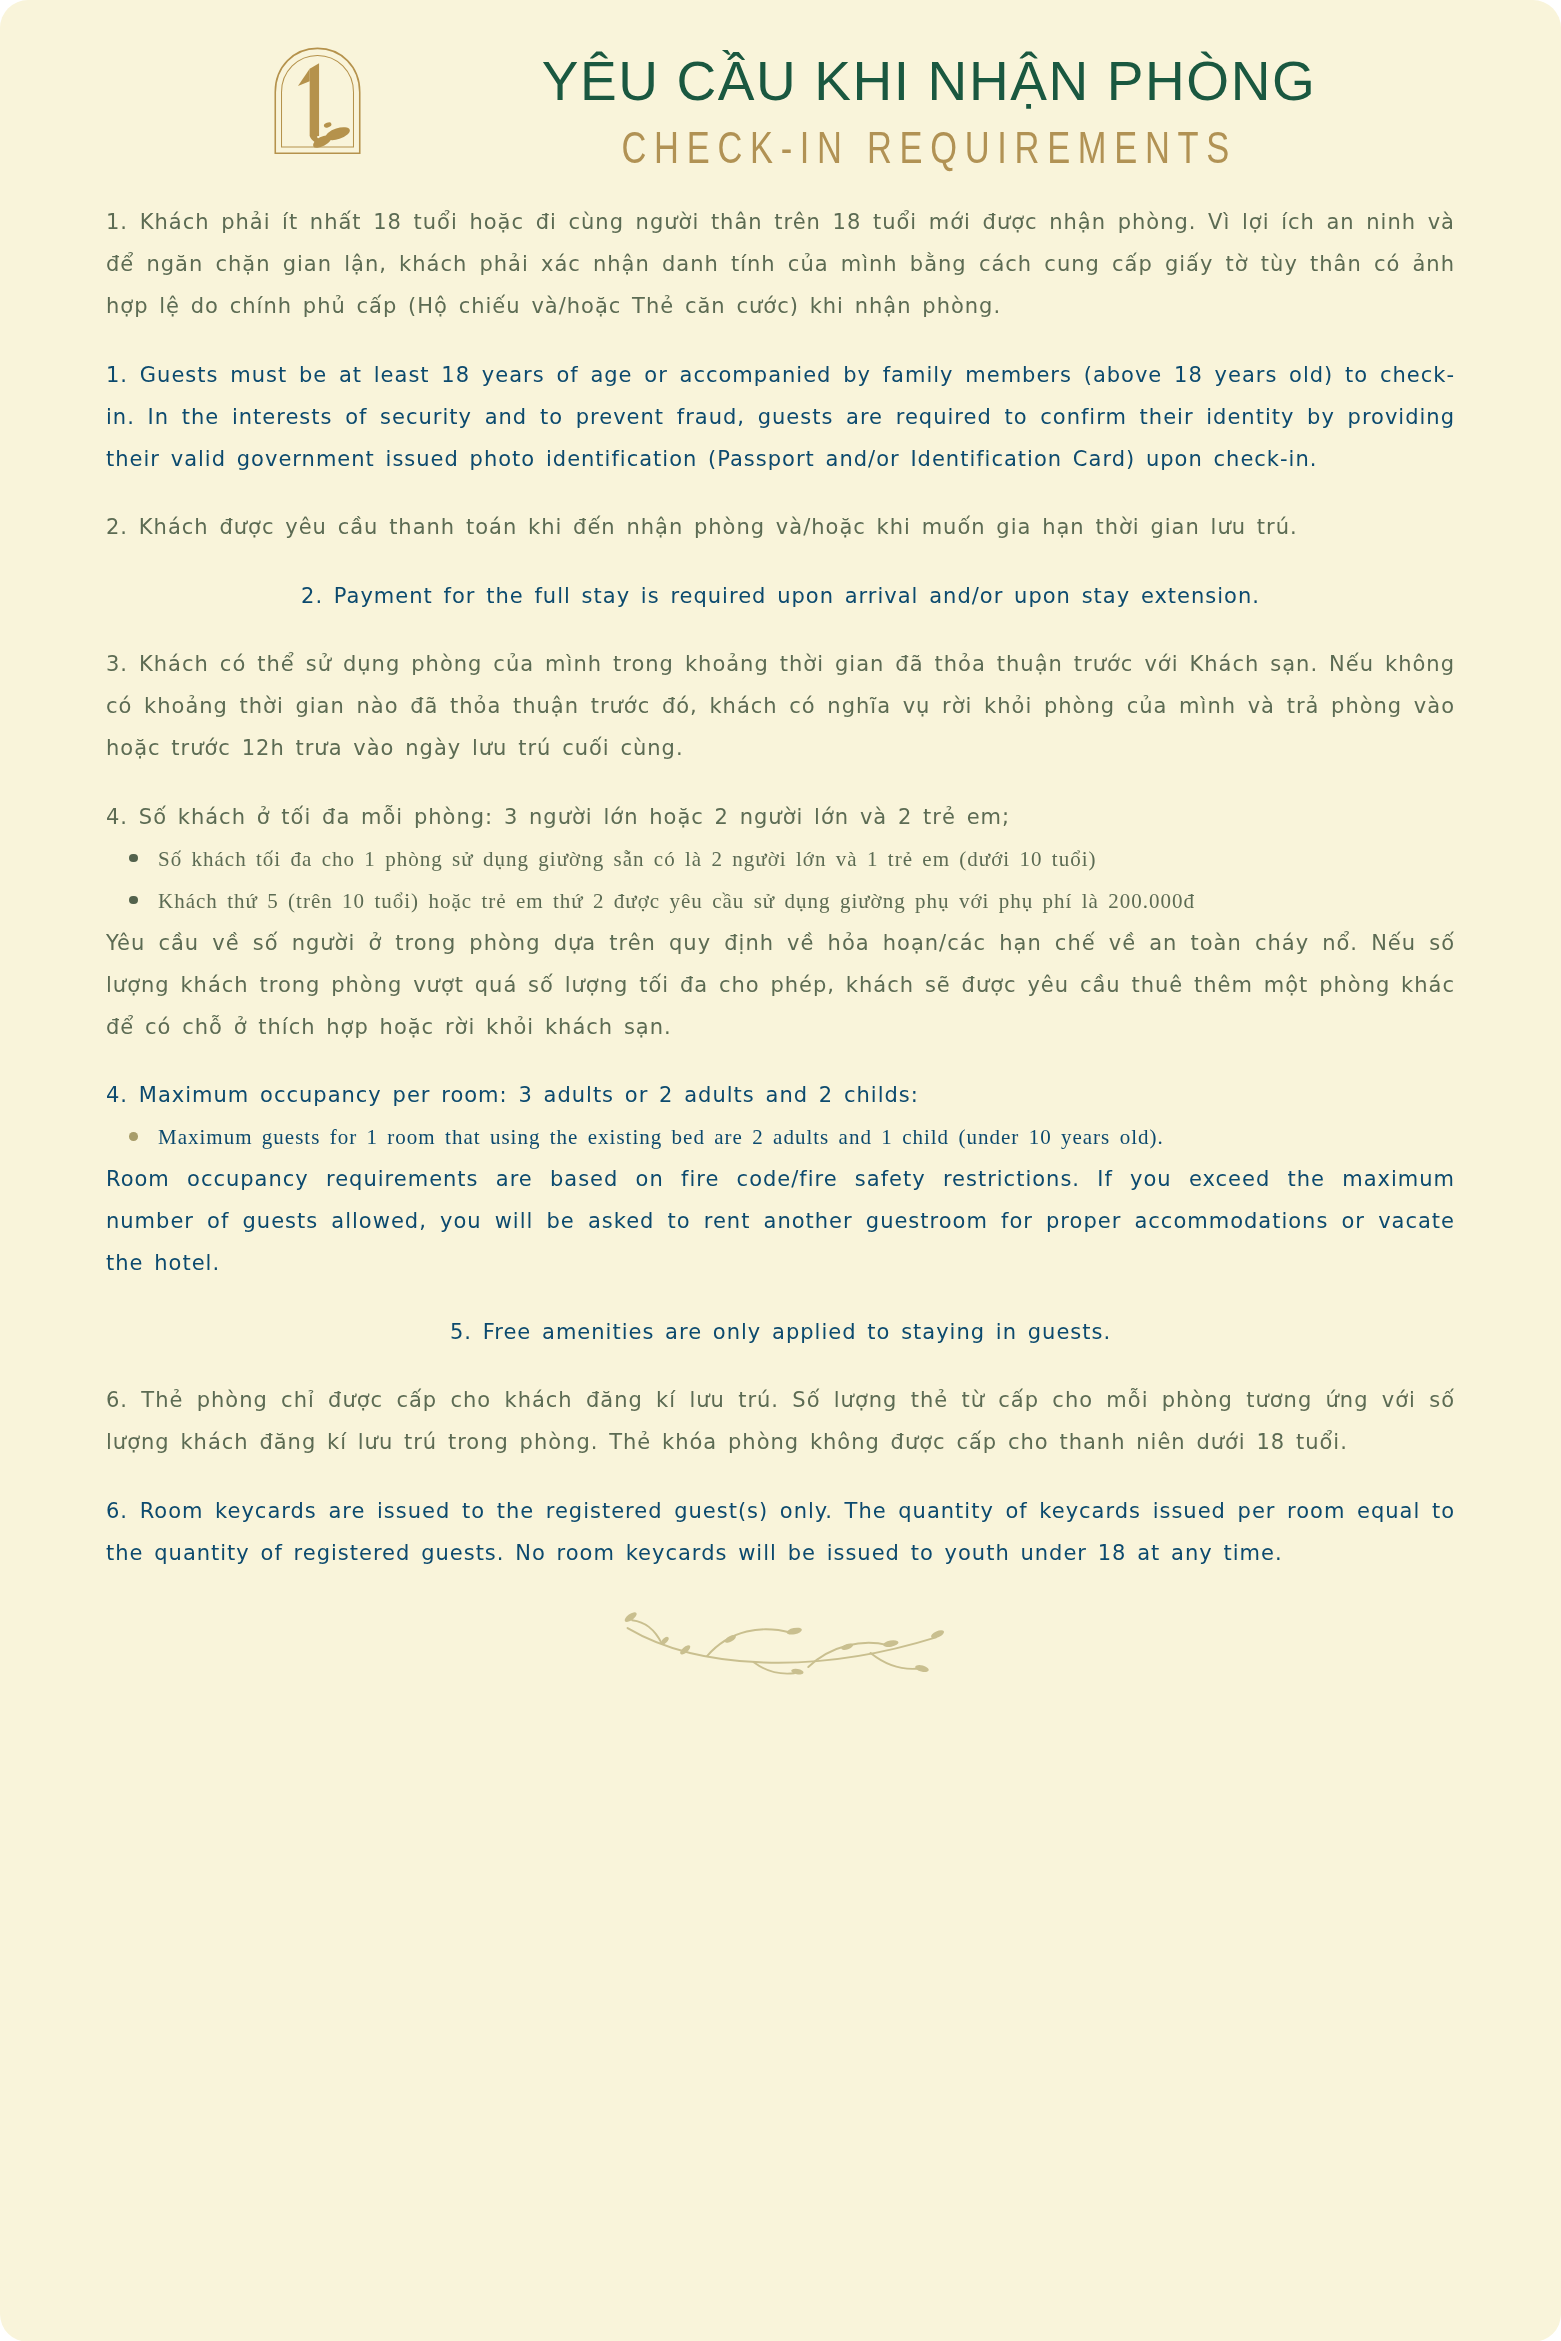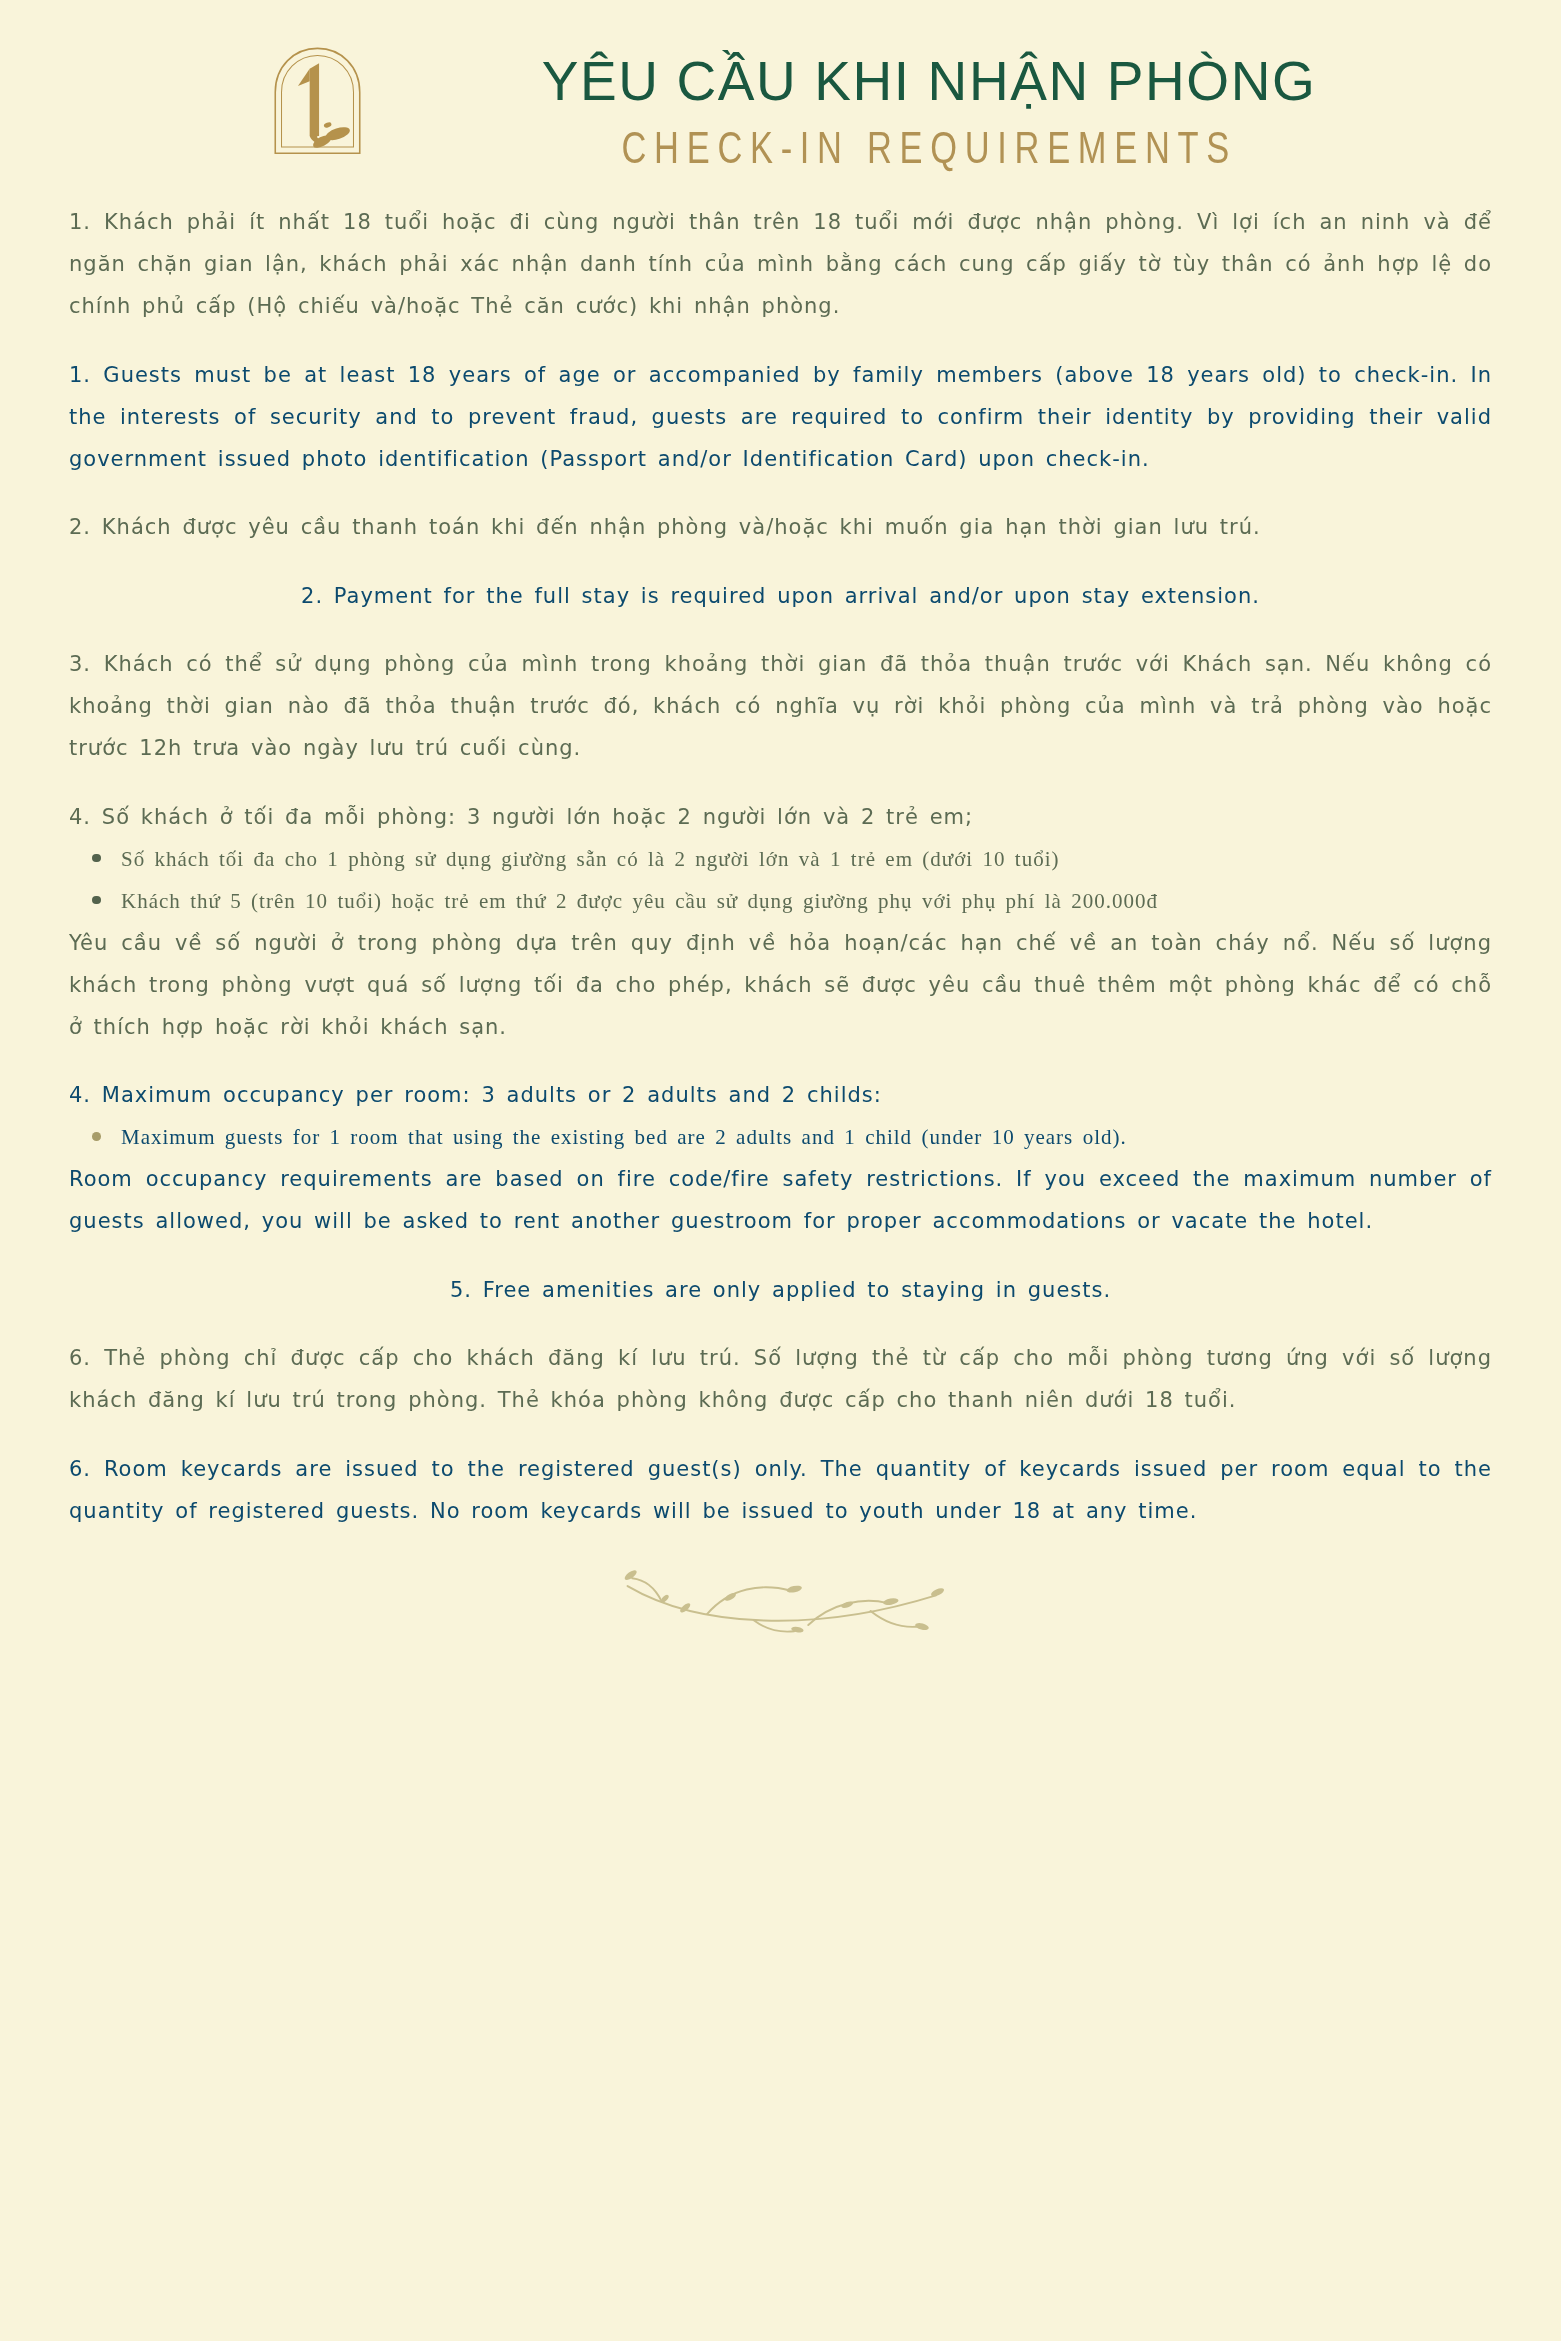--- a/index.html
+++ b/index.html
@@ -3,20 +3,21 @@
 <meta charset="utf-8">
 <style>
   html, body { margin: 0; padding: 0; }
   .page {
     position: relative;
     width: 1561px;
     height: 2342px;
     background: #f9f4da;
     overflow: hidden;
     font-family: "DejaVu Sans", sans-serif;
+    border-radius: 28px;
   }
 
   
   header { position: relative; height: 201px; }
   .logo {
     position: absolute;
     left: 269px; top: 42px;
     width: 97px; height: 116px;
   }
   .titles {
@@ -42,21 +43,21 @@
     font-weight: normal;
     font-size: 42px;
     letter-spacing: 9.4px;
     color: #b19254;
     transform: scale(0.82, 1.06);
     transform-origin: center top;
     white-space: nowrap;
   }
 
   
-  main { padding: 0 69px; }
+  main { padding: 0 106px; }
   .para, .group { margin: 0 0 26.5px 0; }
   .para {
     font-size: 21px;
     line-height: 42px;
     letter-spacing: 1px;
     word-spacing: 3.1px;
   }
   .group { font-size: 21px; line-height: 42px; letter-spacing: 1px; word-spacing: 3.1px; }
   .vi { color: #5c6b53; }
   .en { color: #0c4a6e; }

